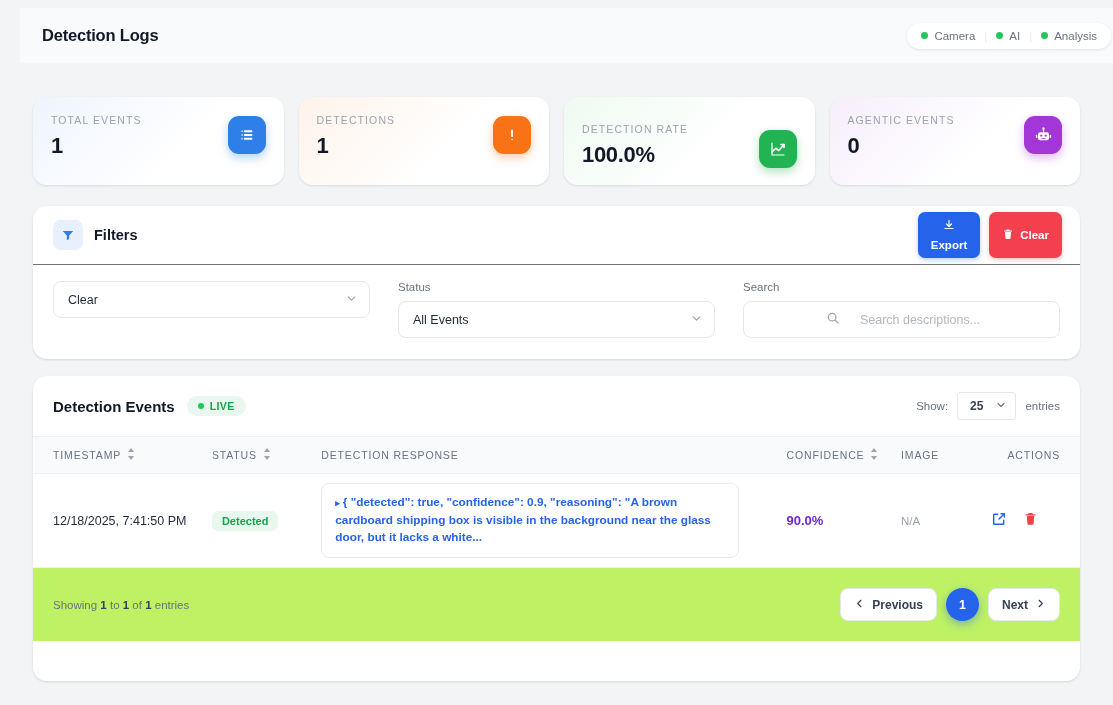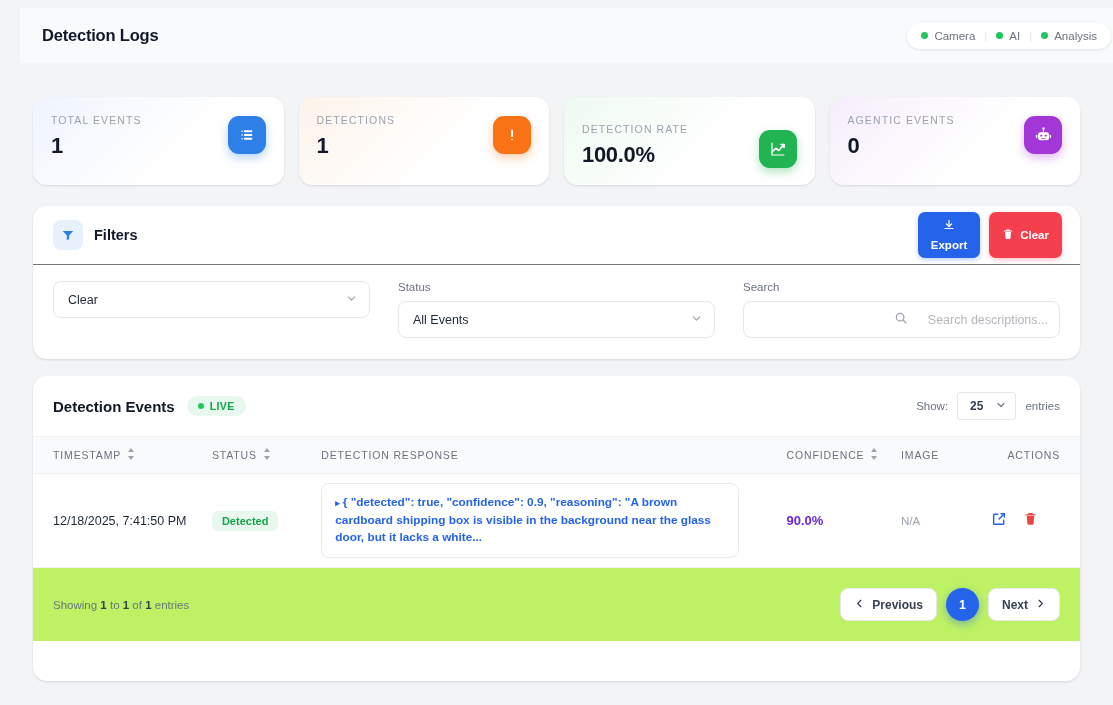--- a/index.html
+++ b/index.html
@@ -103,21 +103,21 @@
   .field-label {
     font-size: 11.5px; color: #6b7280; display: block; margin-bottom: 8px;
   }
   .control {
     height: 37px; border: 1px solid #e5e7eb; border-radius: 8px;
     background: #fff; display: flex; align-items: center;
     padding: 0 11px 0 14px; font-size: 12.5px; color: #1f2937;
     justify-content: space-between;
   }
   .control .chev { color: #9ca3af; }
-  .search-control { gap: 20px; justify-content: flex-end; }
+  .search-control { gap: 20px; justify-content: center; }
   .search-placeholder { color: #b3b7bd; font-size: 12.5px; }
 
   
   .events {
     position: absolute; left: 33px; top: 376px; width: 1047px; height: 305px;
     overflow: hidden;
   }
   .events-head {
     height: 60px; display: flex; align-items: center; justify-content: space-between;
     padding: 0 20px;

